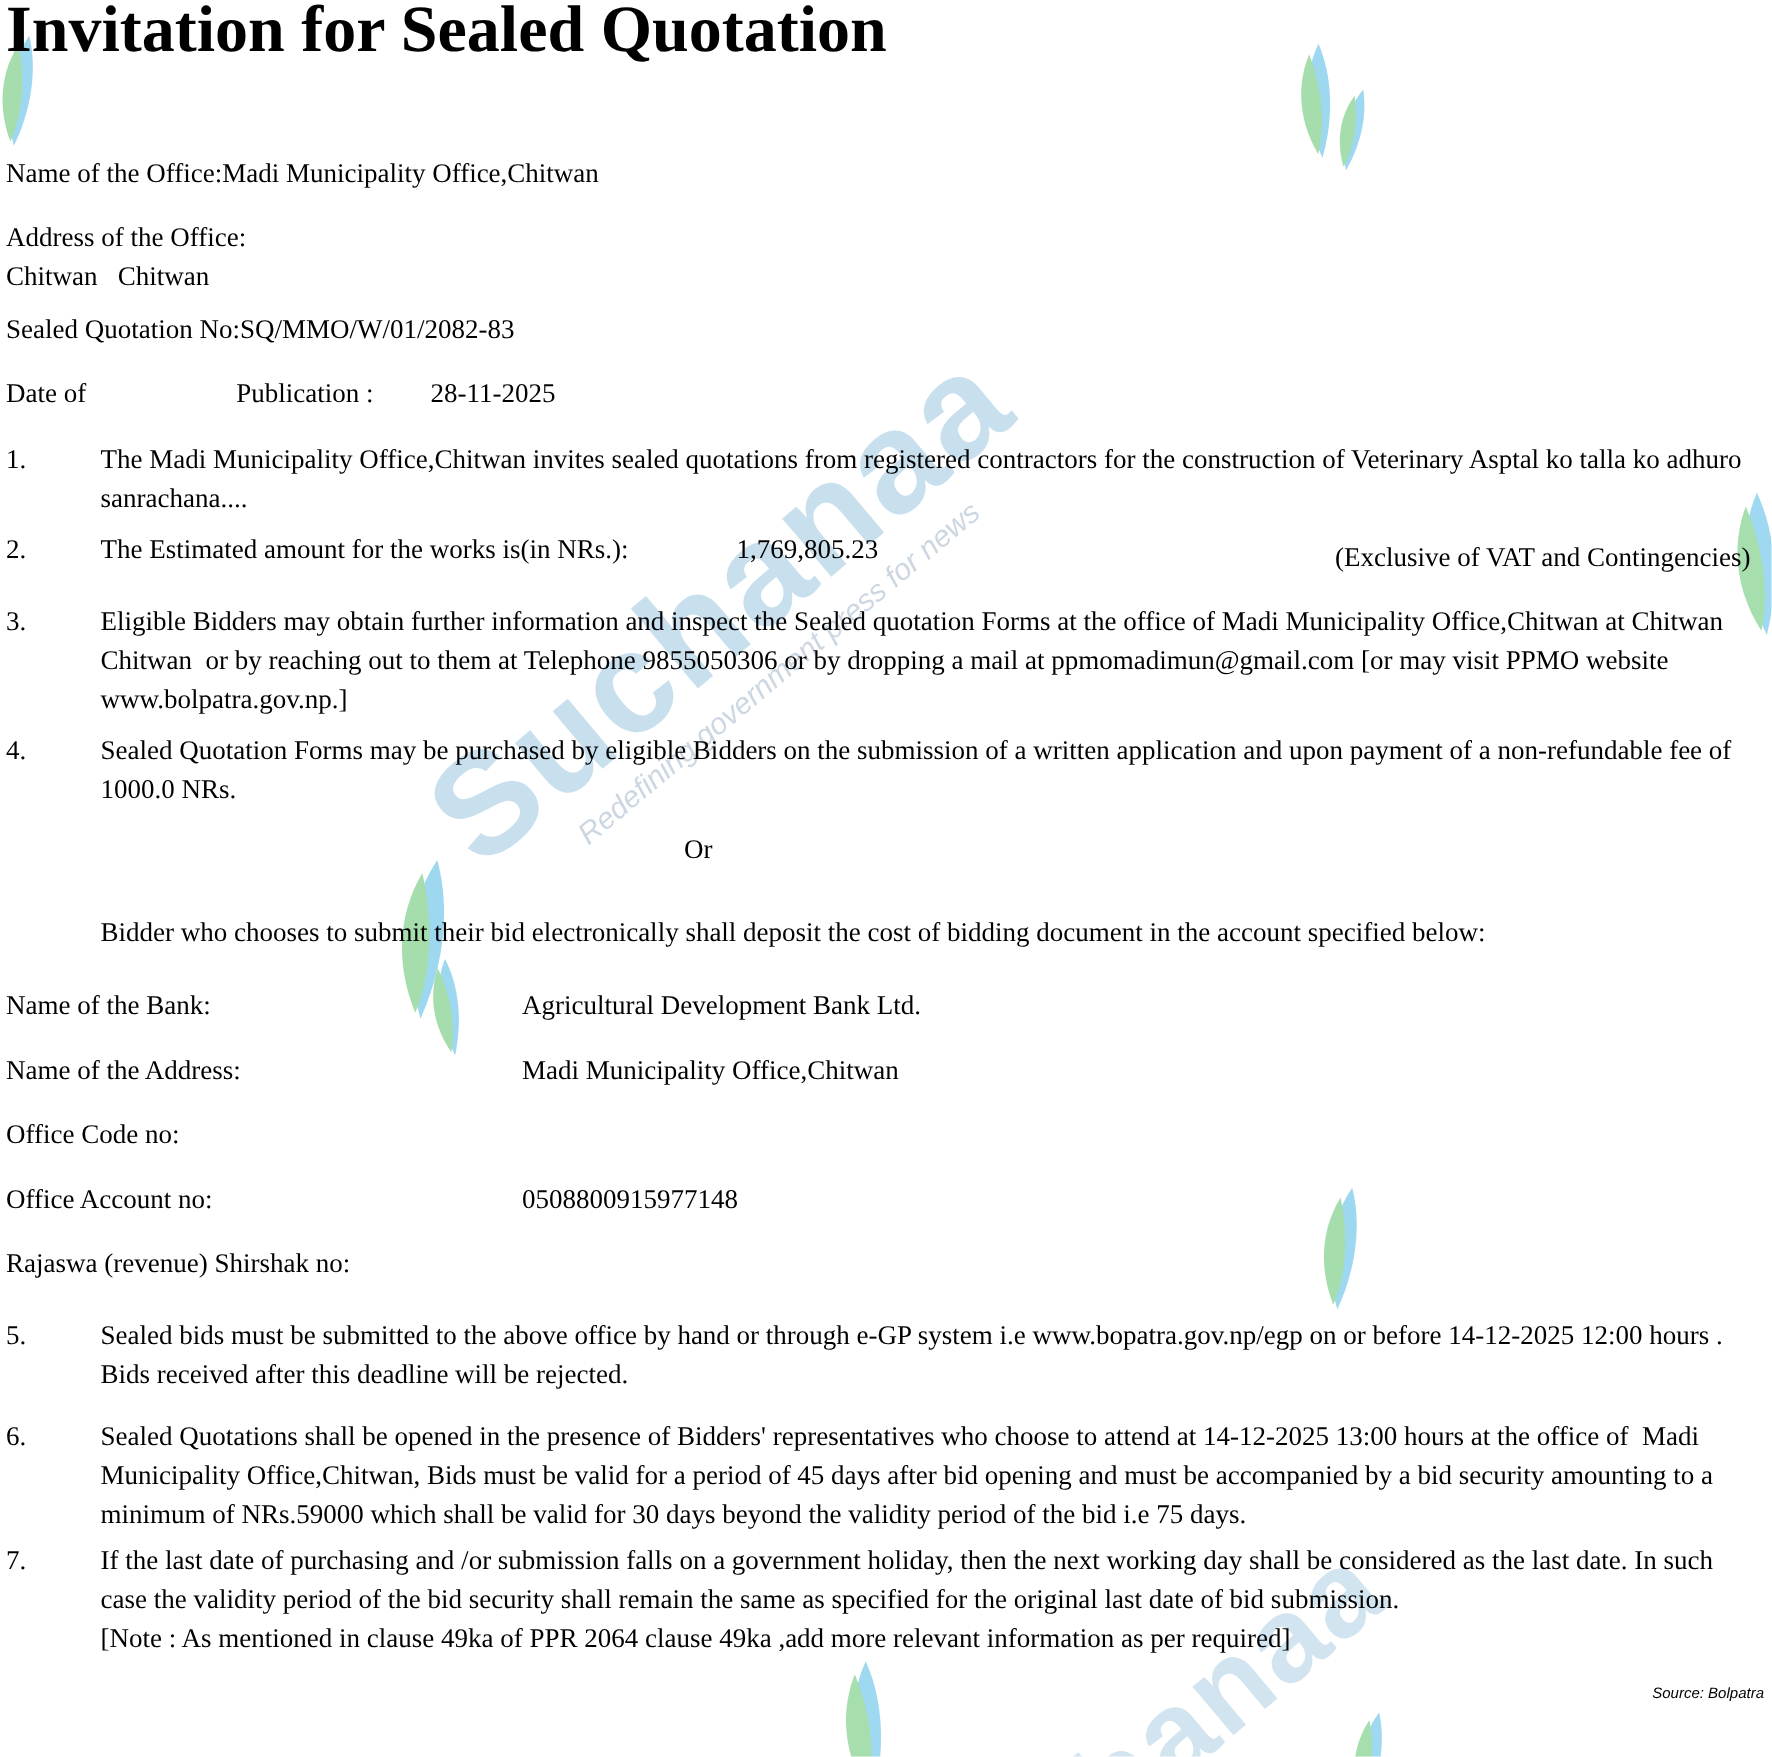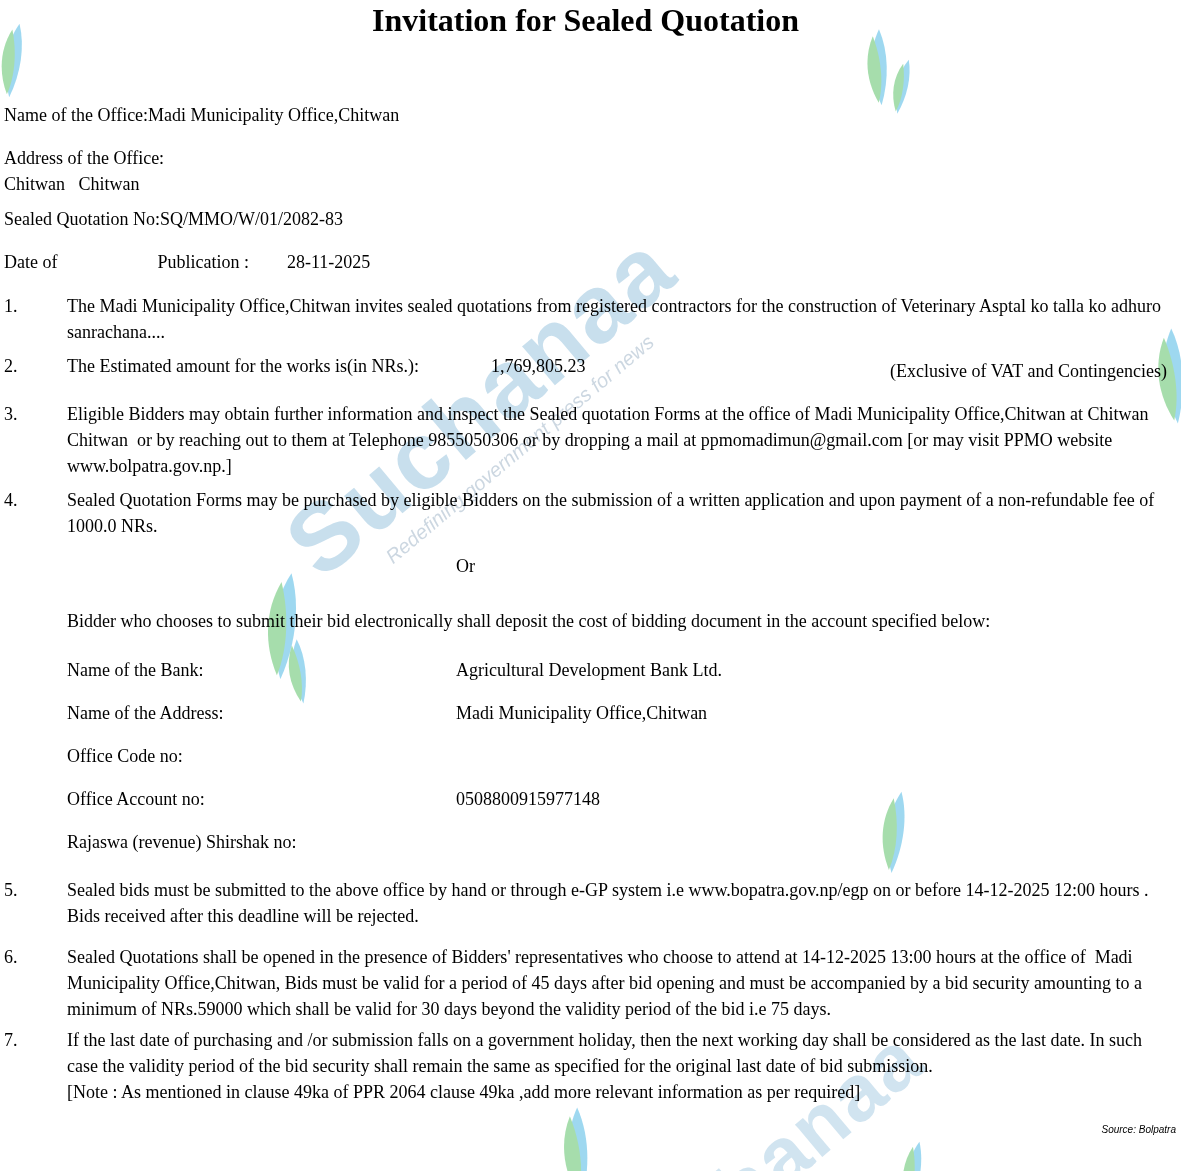--- a/index.html
+++ b/index.html
@@ -42,22 +42,22 @@
   }
   .logo { position:absolute; opacity:0.45; }
 
   
   .content {
     position:relative; z-index:1;
     padding:0 14px 0 4px;
     font-size:18px; line-height:26px;
   }
   .title {
-    text-align:center;
-    font-size:32px; line-height:40px;
+    text-align:left;
+    font-size:44px; line-height:40px;
     font-weight:bold;
     padding-top:0;
   }
   .keepws { white-space:pre-wrap; }
 
   .hdr-office   { margin-top:62px; }
   .hdr-addr-lbl { margin-top:17px; }
   .hdr-addr-val { }
   .hdr-quote    { margin-top:9px; }
   .hdr-date     { margin-top:17px; }
@@ -74,22 +74,22 @@
   .li-7 { margin-top:5px; }
 
   .item2-body { display:flex; align-items:flex-start;gap:40px; }
   .item2-amount { margin-left:32px; }
   .item2-note { margin-left:auto; position:relative; top:5px; }
 
   .or-line { margin-top:14px; margin-left:452px; }
 
   .bank-intro { margin-top:29px; margin-left:63px; }
   .bank-row {
-    margin-top:17px; margin-left:63px;
-    display:grid; grid-template-columns:344px 1fr;gap:45px;
+    margin-top:17px; 
+    display:grid; grid-template-columns:344px 1fr;
   }
   .bank-row.first { margin-top:23px; }
 
   .footer-source {
     position:absolute; right:5px; top:1124px; z-index:1;
     font-family:"Liberation Sans", sans-serif;
     font-style:italic; font-size:10px;
   }
 </style>
 </head>

